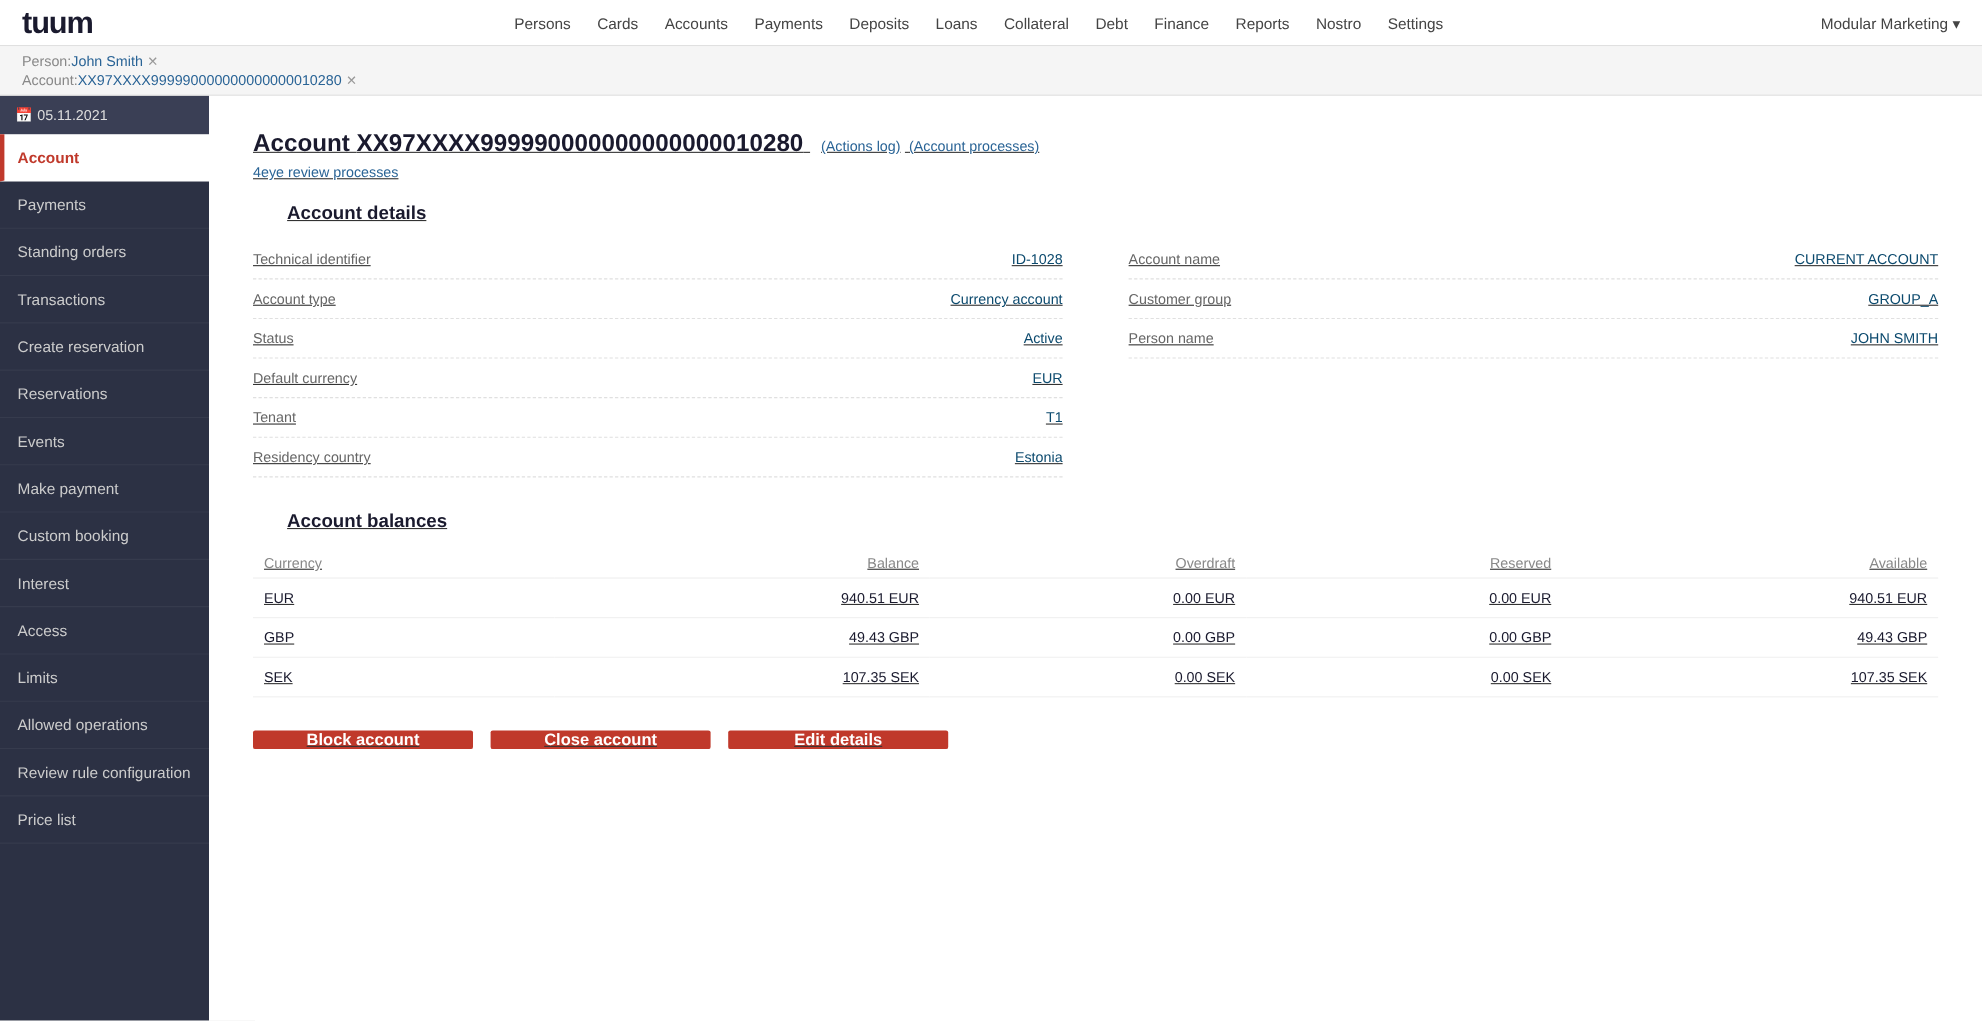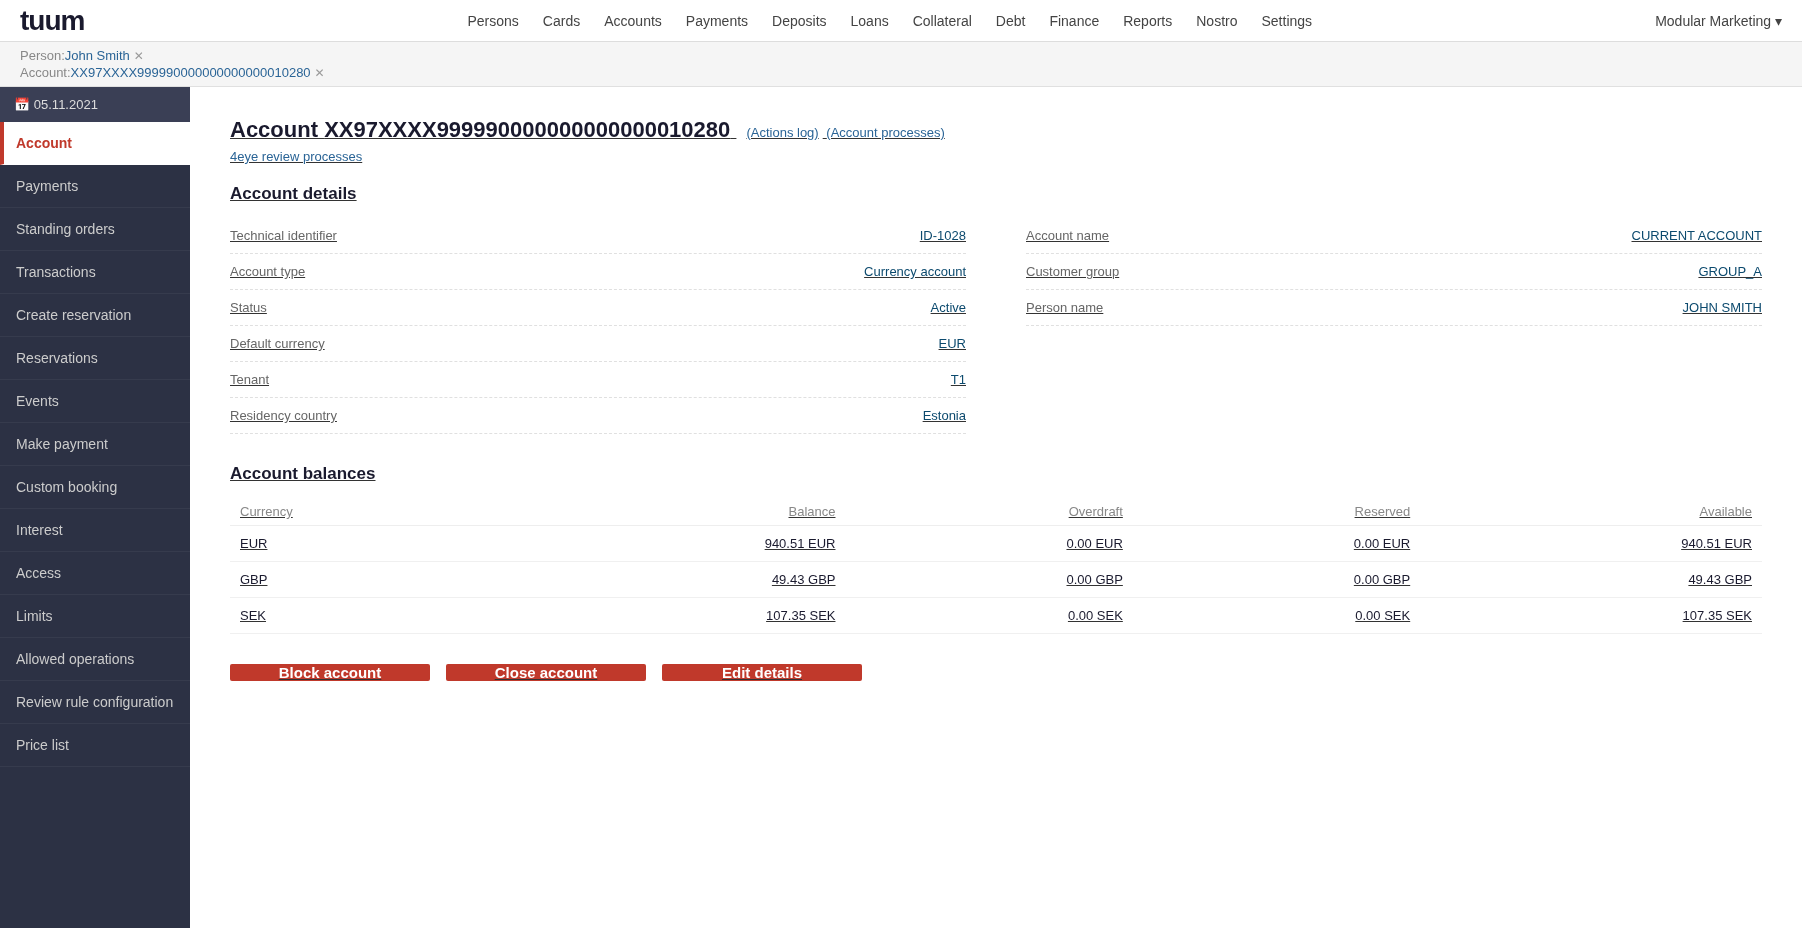--- a/index.html
+++ b/index.html
@@ -143,20 +143,21 @@
       display: block;
       margin-bottom: 20px;
     }
 
     
     .section-title {
       font-size: 17px;
       font-weight: 700;
       color: #1a1a2e;
       margin-bottom: 14px;
+      margin-left: 31px;
     }
 
     
     .details-grid {
       display: grid;
       grid-template-columns: 1fr 1fr;
       gap: 0 60px;
       margin-bottom: 30px;
     }
     .detail-row {

